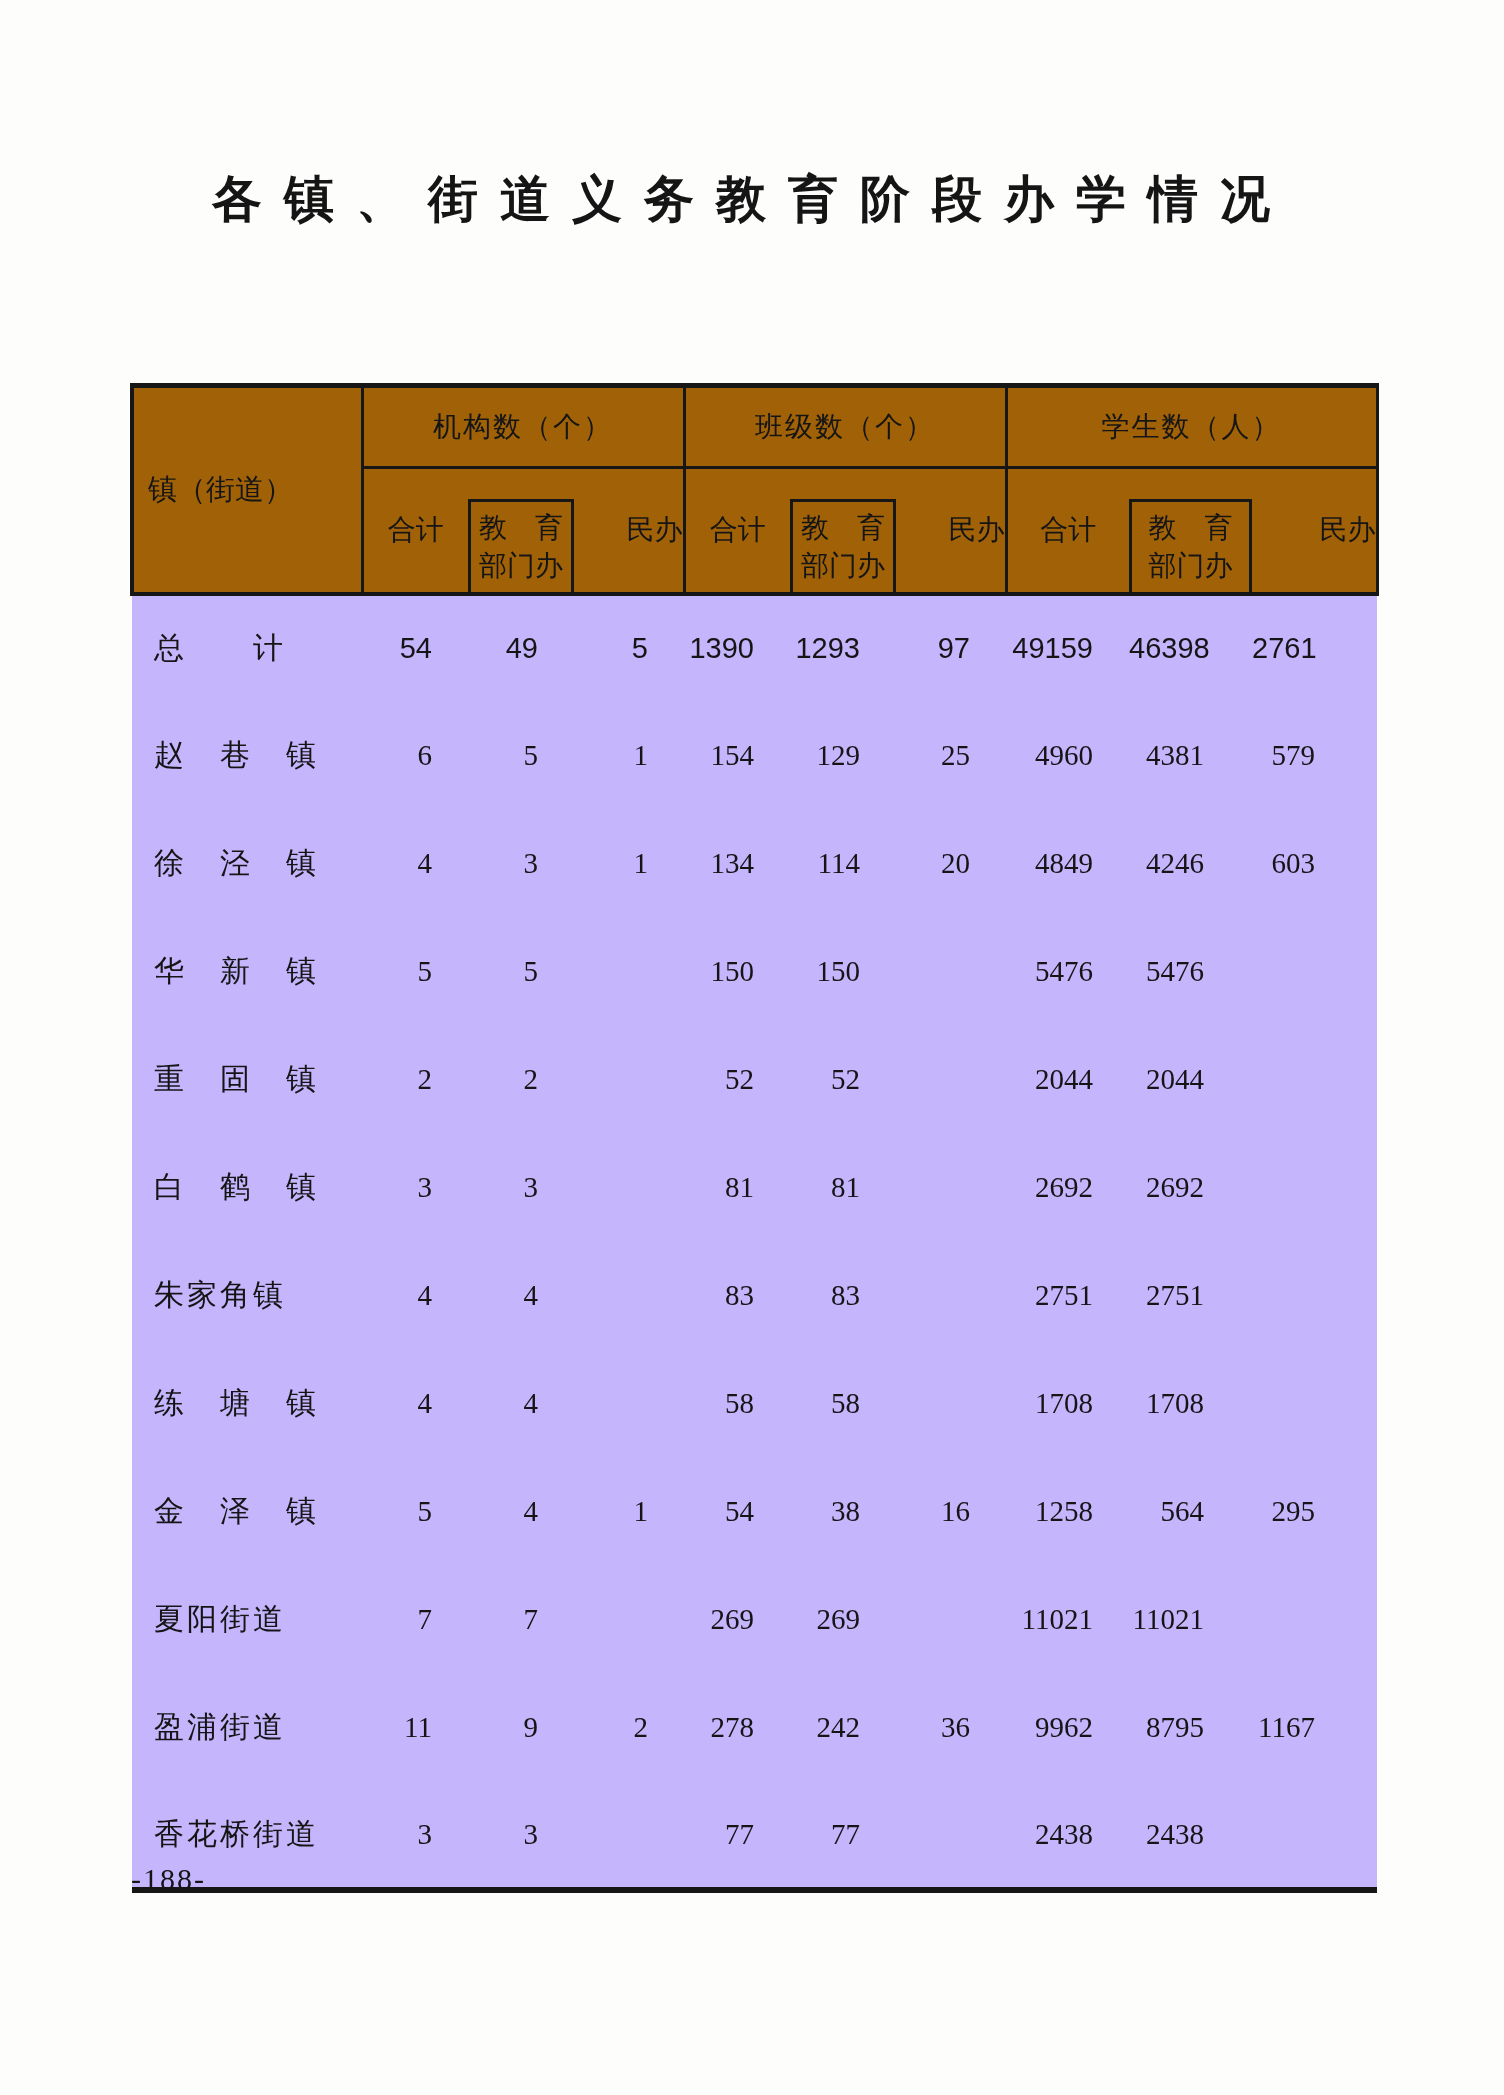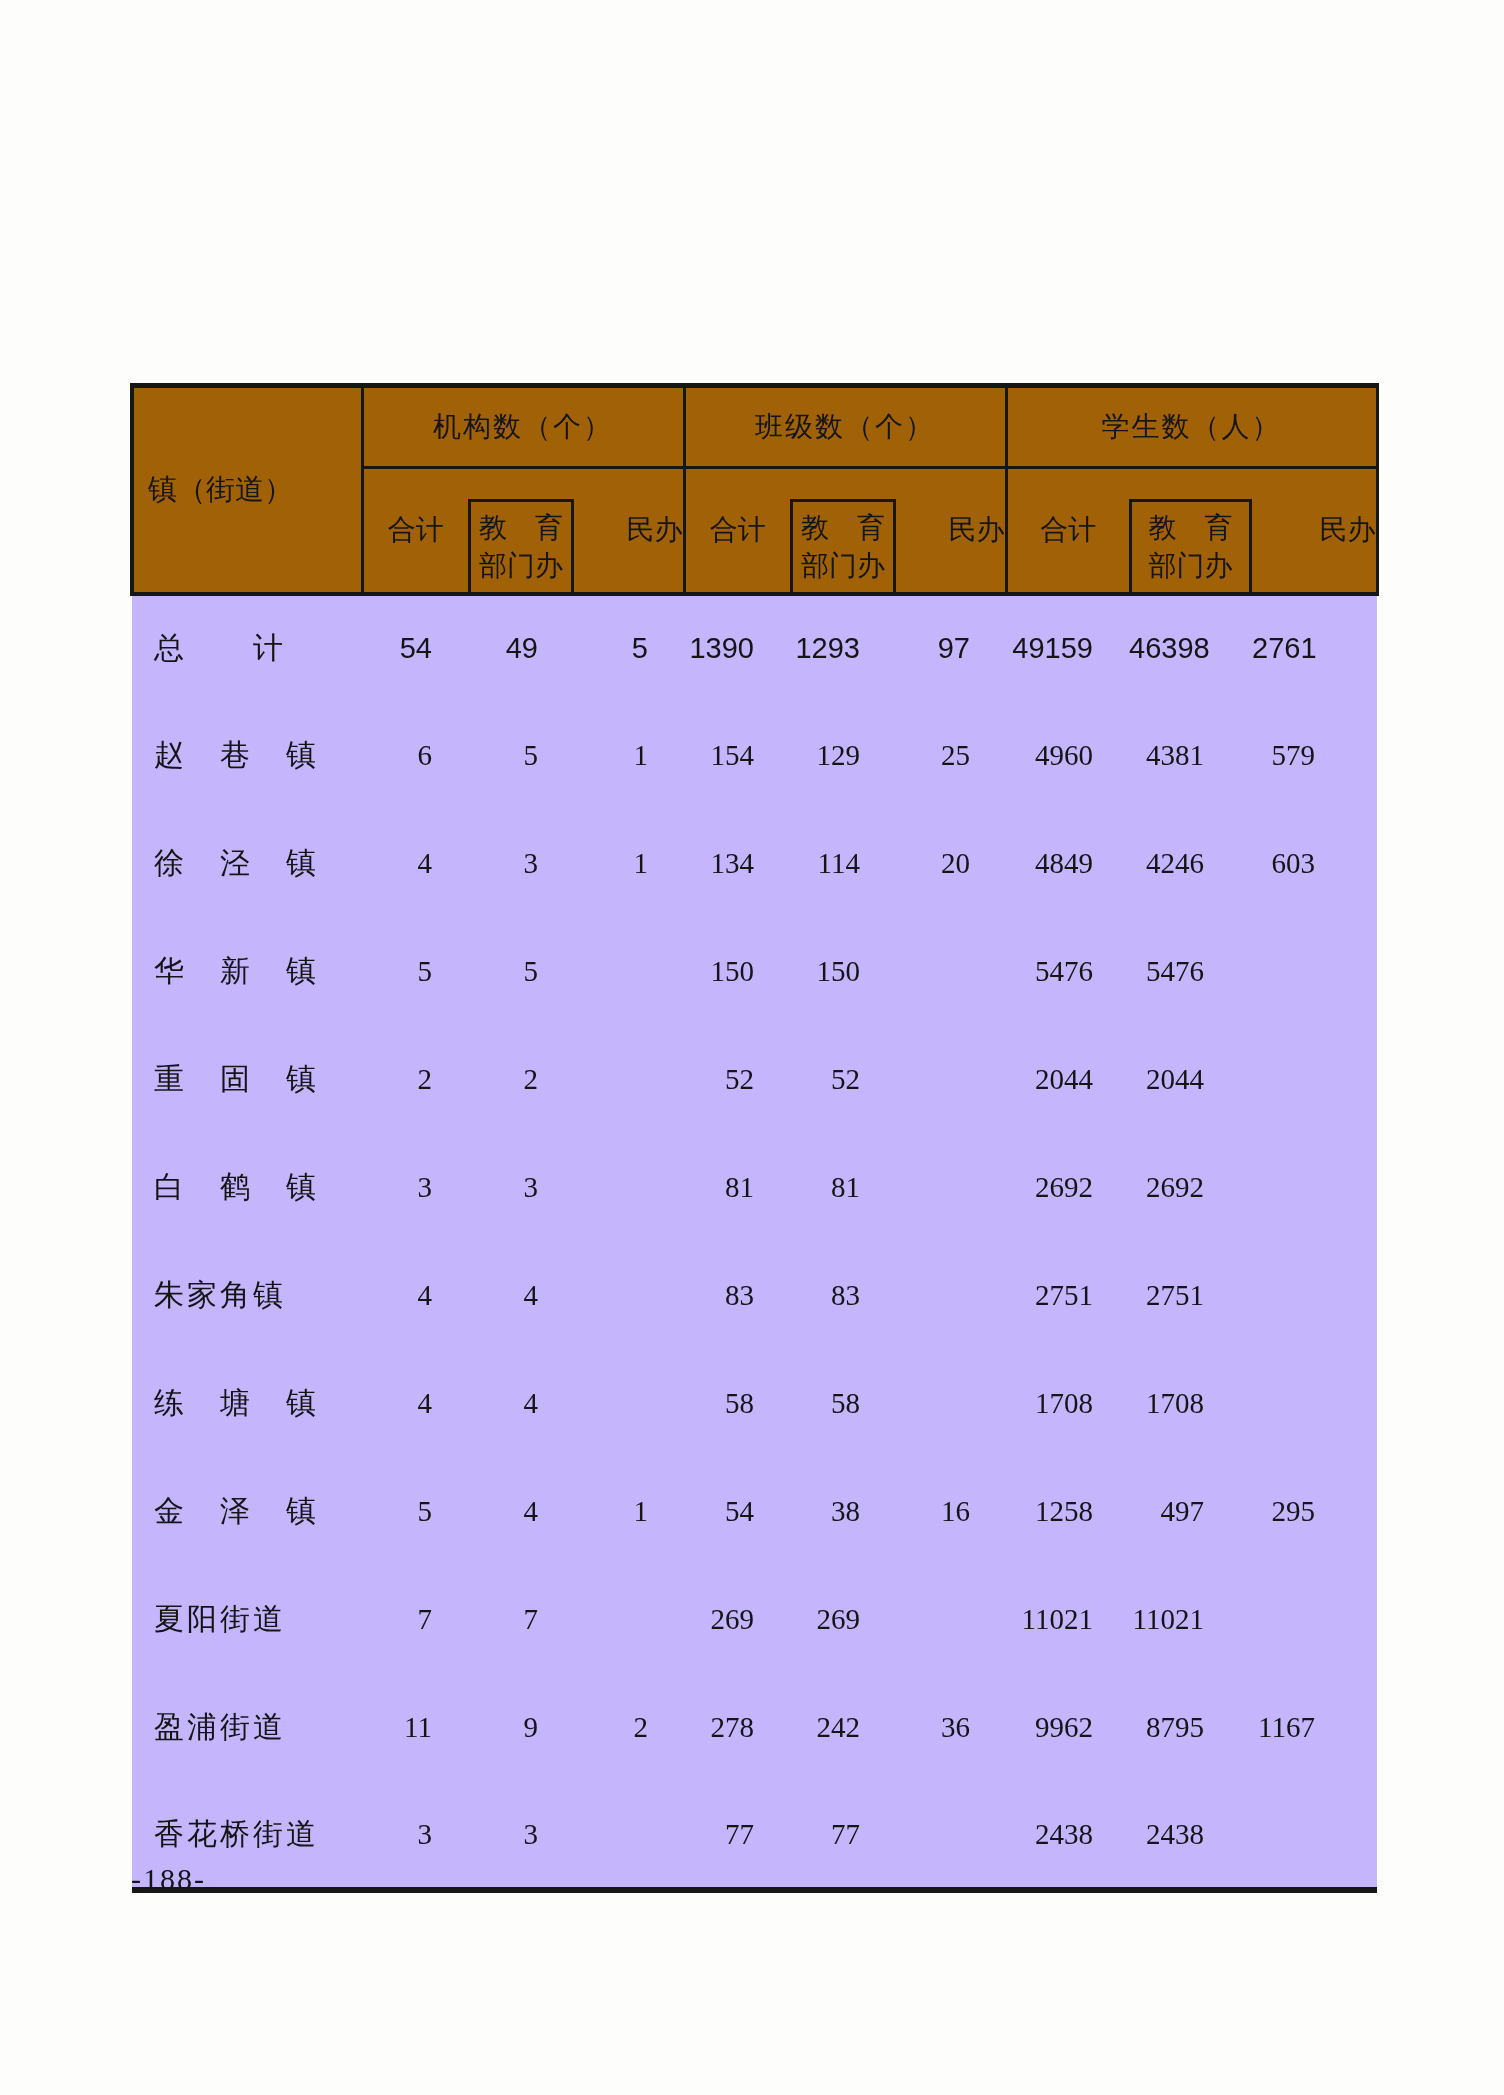--- a/index.html
+++ b/index.html
@@ -75,20 +75,21 @@
   .page-num {
     position: absolute; left: 131px; top: 1862px;
     font-size: 30px; letter-spacing: 2px;
   }
 </style>
 </head>
 <body>
 
 <div class="page">
 
+  <h1 class="doc-title">各镇、街道义务教育阶段办学情况</h1>
 
   <table class="stat-table">
     <colgroup>
       <col class="c-name">
       <col class="c-s">
         <col class="c-s">
         <col class="c-m">
       <col class="c-s">
         <col class="c-s">
         <col class="c-m">
@@ -231,21 +232,21 @@
   </tr>
         <tr>
     <td class="name"><span class="jname">金　泽　镇</span></td>
     <td class="num">5</td>
     <td class="num">4</td>
     <td class="num">1</td>
     <td class="num">54</td>
     <td class="num">38</td>
     <td class="num">16</td>
     <td class="num">1258</td>
-    <td class="num">497</td>
+    <td class="num">564</td>
     <td class="num">295</td>
   </tr>
         <tr>
     <td class="name"><span class="jname">夏阳街道</span></td>
     <td class="num">7</td>
     <td class="num">7</td>
     <td class="num"></td>
     <td class="num">269</td>
     <td class="num">269</td>
     <td class="num"></td>

